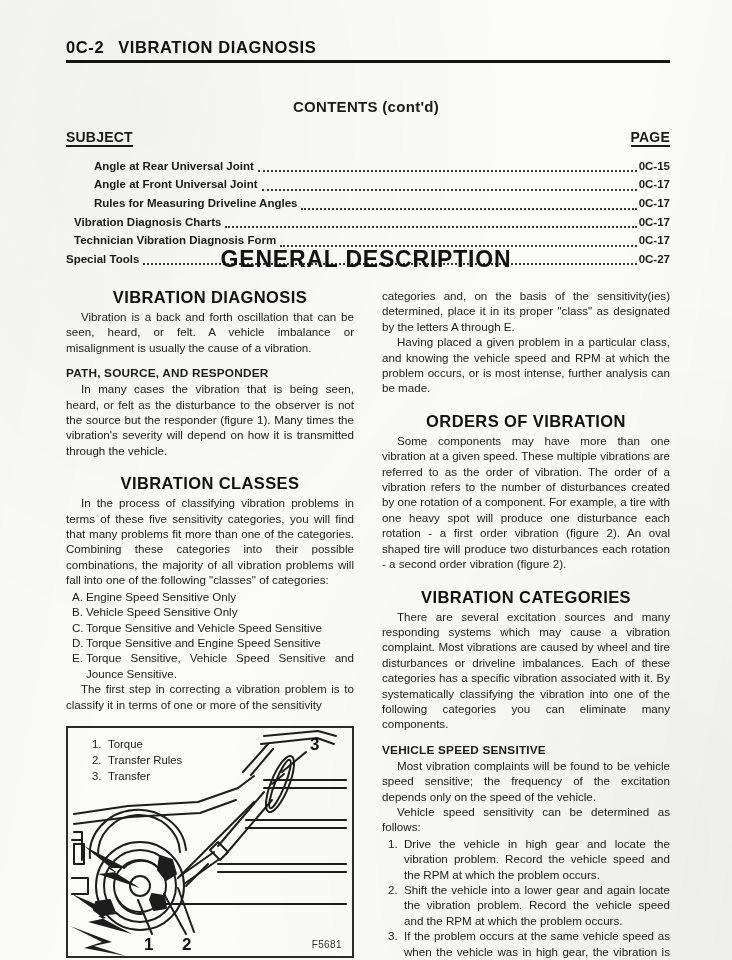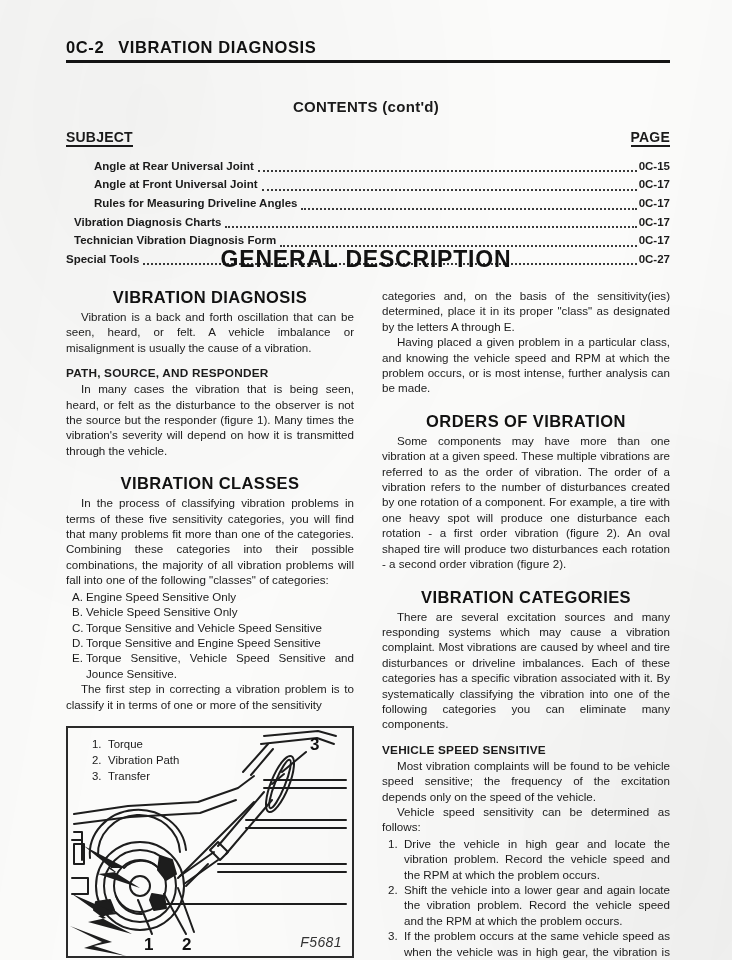--- a/index.html
+++ b/index.html
@@ -200,25 +200,24 @@
     font-size: 11.4px;
     line-height: 1.42;
     z-index: 4;
   }
   .fig-legend .row { display: flex; }
   .fig-legend .n { width: 16px; }
   .fig-code {
     position: absolute;
     right: 10px;
     bottom: 6px;
-    font-size: 14px;
+    font-size: 10px;
     letter-spacing: 0.4px;
     color: #333;
     z-index: 4;
-    font-style: italic;
   }
   .fig-svg { position: absolute; inset: 0; z-index: 2; }
 </style>
 </head>
 <body>
 
 <div class="page">
 
   <div class="runhead">
     <div class="runhead-line">
@@ -318,21 +317,21 @@
       <div class="figure-wrap">
         <div class="figure-box">
 
           <div class="fig-legend">
             <div class="row">
               <span class="n">1.</span>
               <span>Torque</span>
             </div>
             <div class="row">
               <span class="n">2.</span>
-              <span>Vibration Path</span>
+              <span>Transfer Rules</span>
             </div>
             <div class="row">
               <span class="n">3.</span>
               <span>Transfer</span>
             </div>
           </div>
 
           <svg class="fig-svg" viewBox="0 0 284 228" preserveAspectRatio="none">
             <g fill="none" stroke="#1d1d1d" stroke-width="2" stroke-linecap="round" stroke-linejoin="round">
 

